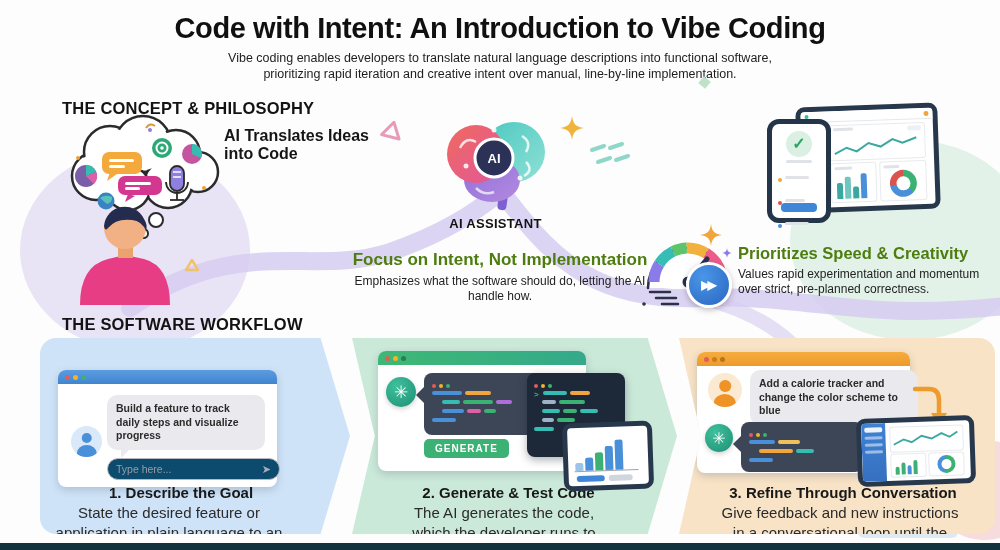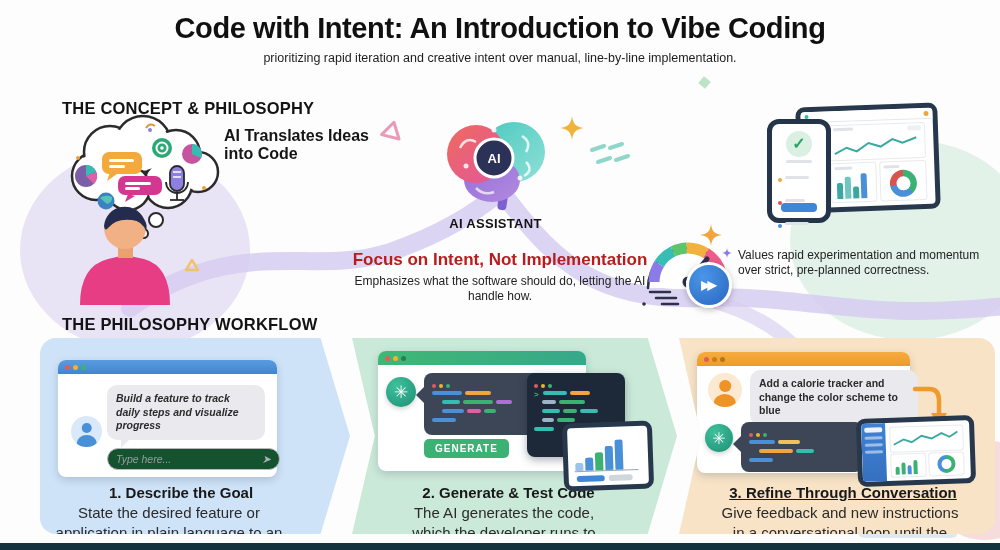--- a/index.html
+++ b/index.html
@@ -12,41 +12,41 @@
   .title{top:12px;left:0;width:100%;font-size:29px;font-weight:700;letter-spacing:-.4px;color:#101010;}
   .subtitle{top:50px;left:150px;width:700px;font-size:12.5px;line-height:1.3;color:#1d1d1d;}
 
   .section-title{font-size:16.5px;font-weight:700;letter-spacing:.2px;color:#131313;}
 
   
   .blob{border-radius:50%;}
 
   
   .h-sm{font-size:16px;font-weight:700;line-height:1.15;color:#151515;}
-  .h-md{font-size:17px;font-weight:700;color:#b91c1c;}
+  .h-md{font-size:17px;font-weight:700;color:#4d7c0f;}
   .body-sm{font-size:11.5px;line-height:1.25;color:#222;margin-top:5px;}
   .body-md{font-size:12px;line-height:1.25;color:#222;margin-top:4px;}
   .caps-label{font-size:13px;font-weight:700;letter-spacing:.3px;color:#131313;}
 
   
   .win{position:absolute;background:#fff;border-radius:8px;box-shadow:0 3px 8px rgba(30,50,80,.20);}
   .win-head{height:14px;border-radius:8px 8px 0 0;display:flex;align-items:center;padding-left:7px;}
   .dot{width:5px;height:5px;border-radius:50%;display:inline-block;margin-right:3px;}
   .d-red{background:#e25c5c}.d-yel{background:#f0b429}.d-grn{background:#3bb273}
 
   .chat-bubble{position:absolute;background:#eaeaee;border-radius:10px;padding:7px 9px;
     font-size:10.5px;line-height:1.3;color:#2b2b2b;font-weight:700;}
   .chat-bubble::after{content:"";position:absolute;left:14px;bottom:-8px;border:9px solid transparent;
     border-top-color:#eaeaee;border-bottom:0;border-left:0;}
 
   .avatar{position:absolute;border-radius:50%;overflow:hidden;}
   .avatar .head{position:absolute;left:50%;top:22%;width:34%;height:34%;transform:translateX(-50%);border-radius:50%;}
   .avatar .shoulders{position:absolute;left:50%;top:62%;width:66%;height:55%;transform:translateX(-50%);border-radius:50% 50% 0 0;}
 
-  .mock-input{position:absolute;background:#14532d;border:1.5px solid #b6bac0;border-radius:12px;
+  .mock-input{position:absolute;background:#0c4a6e;border:1.5px solid #b6bac0;border-radius:12px;
     display:flex;align-items:center;justify-content:space-between;padding:0 8px;
     font-size:10.5px;color:#979da6;}
 
   .code-panel{position:absolute;background:#3d4656;border-radius:8px;padding:5px 8px;}
   .code-panel.tail::before{content:"";position:absolute;left:-8px;top:14px;border:8px solid transparent;
     border-right-color:#3d4656;border-left:0;}
   .cl{display:inline-block;height:4px;border-radius:2px;margin:0 3px 0 0;vertical-align:middle;}
   .crow{height:9px;line-height:9px;white-space:nowrap;}
   .ind{display:inline-block;width:10px;}
 
@@ -87,20 +87,21 @@
   <div class="abs" style="left:858px;top:516px;width:100px;height:22px;border-radius:6px;background:#dfe9f2;"></div>
 
   <svg class="abs" width="1000" height="550" style="left:0;top:0;pointer-events:none;">
     <path d="M 130 308 C 240 232, 310 278, 390 252 C 445 233, 475 212, 498 194" fill="none" stroke="#d6ccf1" stroke-width="18" stroke-linecap="round" opacity=".85"></path>
     <path d="M 508 200 C 555 262, 600 302, 700 298 C 810 294, 860 322, 1005 306" fill="none" stroke="#d6ccf1" stroke-width="18" stroke-linecap="round" opacity=".85"></path>
     <path d="M 700 298 C 760 312, 795 340, 815 372" fill="none" stroke="#d6ccf1" stroke-width="14" stroke-linecap="round" opacity=".6"></path>
   </svg>
 
   <div class="abs title tc">Code with Intent: An Introduction to Vibe Coding</div>
   <div class="abs subtitle tc">
+    <div>Vibe coding enables developers to translate natural language descriptions into functional software,</div>
     <div>prioritizing rapid iteration and creative intent over manual, line-by-line implementation.</div>
   </div>
   <div class="abs" style="left:700px;top:78px;width:9px;height:9px;background:#bfe3c8;transform:rotate(40deg);"></div>
 
   <div class="abs section-title" style="left:62px;top:99px;">THE CONCEPT &amp; PHILOSOPHY</div>
 
   <svg class="abs" style="left:58px;top:114px;" width="175" height="108" viewBox="0 0 175 108">
     <g stroke="#2b2b2b" stroke-width="2.5" fill="#fff">
       <circle cx="38" cy="62" r="24"></circle>
         <circle cx="52" cy="38" r="26"></circle>
@@ -297,27 +298,28 @@
               background:radial-gradient(circle at 35% 30%,#4a96e8,#2a66c0);border:3px solid #fff;
               box-shadow:0 2px 6px rgba(0,0,0,.25);color:#fff;font-size:12px;font-weight:700;letter-spacing:-3px;text-indent:-3px;">▶▶</div>
   <svg class="abs" style="left:700px;top:224px;" width="22" height="22" viewBox="0 0 24 24">
     <path d="M12 0 C13 8 16 11 24 12 C16 13 13 16 12 24 C11 16 8 13 0 12 C8 11 11 8 12 0 Z" fill="#f0a63c"></path>
   </svg>
   <svg class="abs" style="left:722px;top:248px;" width="10" height="10" viewBox="0 0 24 24">
     <path d="M12 0 C13 8 16 11 24 12 C16 13 13 16 12 24 C11 16 8 13 0 12 C8 11 11 8 12 0 Z" fill="#8b7be8"></path>
   </svg>
 
   <div class="abs" style="left:738px;top:244px;width:248px;">
+    <div class="h-md" style="font-size:16.5px;">Prioritizes Speed &amp; Creativity</div>
     <div class="body-md">Values rapid experimentation and momentum over strict, pre-planned correctness.</div>
   </div>
 
-  <div class="abs section-title" style="left:62px;top:315px;">THE PHILOSOPHY WORKFLOW</div>
+  <div class="abs section-title" style="left:62px;top:315px;">THE SOFTWARE WORKFLOW</div>
 
   <div class="card card1">
-    <div class="win" style="left:18px;top:22px;width:219px;height:117px;font-style:italic;">
+    <div class="win" style="left:18px;top:32px;width:219px;height:117px;">
       <div class="win-head" style="background:linear-gradient(#5b9be0,#3f86cf);">
         <span class="dot d-red"></span>
           <span class="dot d-yel"></span>
           <span class="dot d-grn"></span>
       </div>
       <div class="avatar" style="left:13px;top:56px;width:31px;height:31px;background:#d9e9f9;">
         <div class="head" style="background:#4a90d9;"></div>
           <div class="shoulders" style="background:#4a90d9;"></div>
       </div>
       <div class="chat-bubble" style="left:49px;top:25px;width:140px;">Build a feature to track daily steps and visualize progress</div>
@@ -404,18 +406,18 @@
       </div>
       <div style="position:absolute;left:28px;top:31px;width:34px;height:22px;border:1px solid #e8eaee;border-radius:3px;">
         <div style="position:absolute;left:3px;bottom:2px;">
           <span class="bar" style="width:4px;height:8px;background:#3bb273;"></span><span class="bar" style="width:4px;height:12px;background:#3bb273;"></span><span class="bar" style="width:4px;height:9px;background:#4a90d9;"></span><span class="bar" style="width:4px;height:14px;background:#3bb273;"></span>
         </div>
       </div>
       <div style="position:absolute;left:66px;top:31px;width:34px;height:22px;border:1px solid #e8eaee;border-radius:3px;">
         <div class="donut" style="position:absolute;left:8px;top:2px;width:18px;height:18px;background:conic-gradient(#3bb273 0 55%,#4a90d9 55% 100%);"></div>
       </div>
     </div>
-    <div class="cap-title tc" style="top:146px;left:6px;text-decoration:underline;">3. Refine Through Conversation</div>
+    <div class="cap-title tc" style="top:146px;left:6px;">3. Refine Through Conversation</div>
     <div class="cap-body tc" style="top:165px;left:36px;width:250px;">Give feedback and new instructions in a conversational loop until the result is achieved.</div>
   </div>
 
   <div class="abs" style="left:0;bottom:0;width:1000px;height:7px;background:#13333f;"></div>
 </div>
 
 </body></html>

